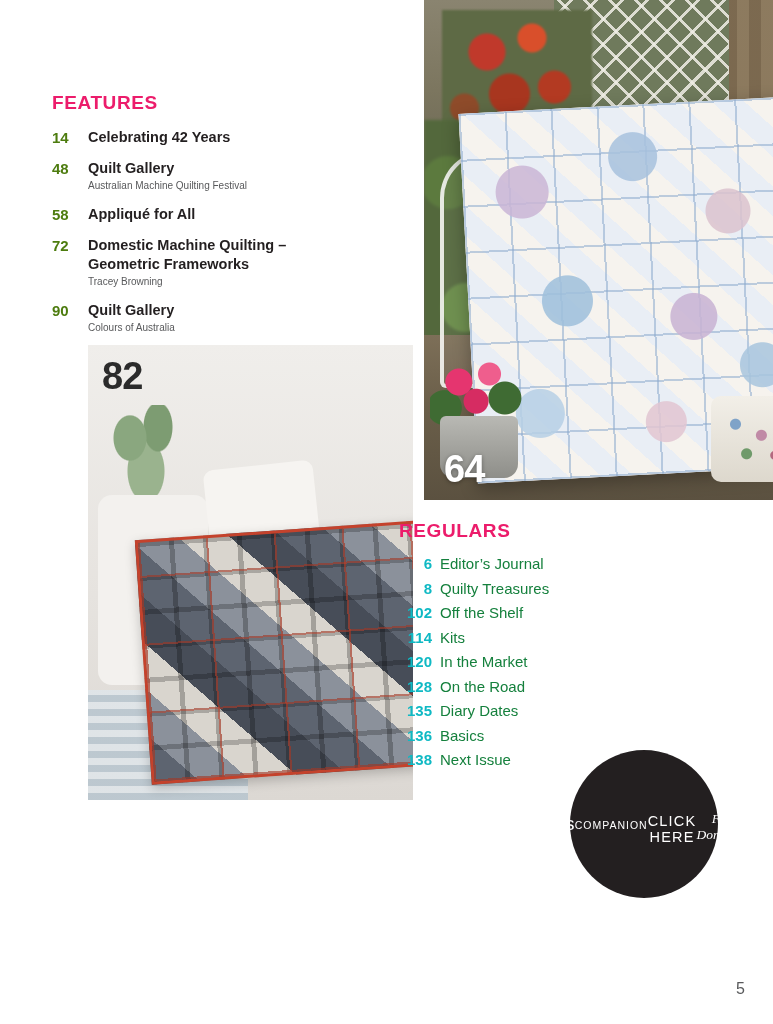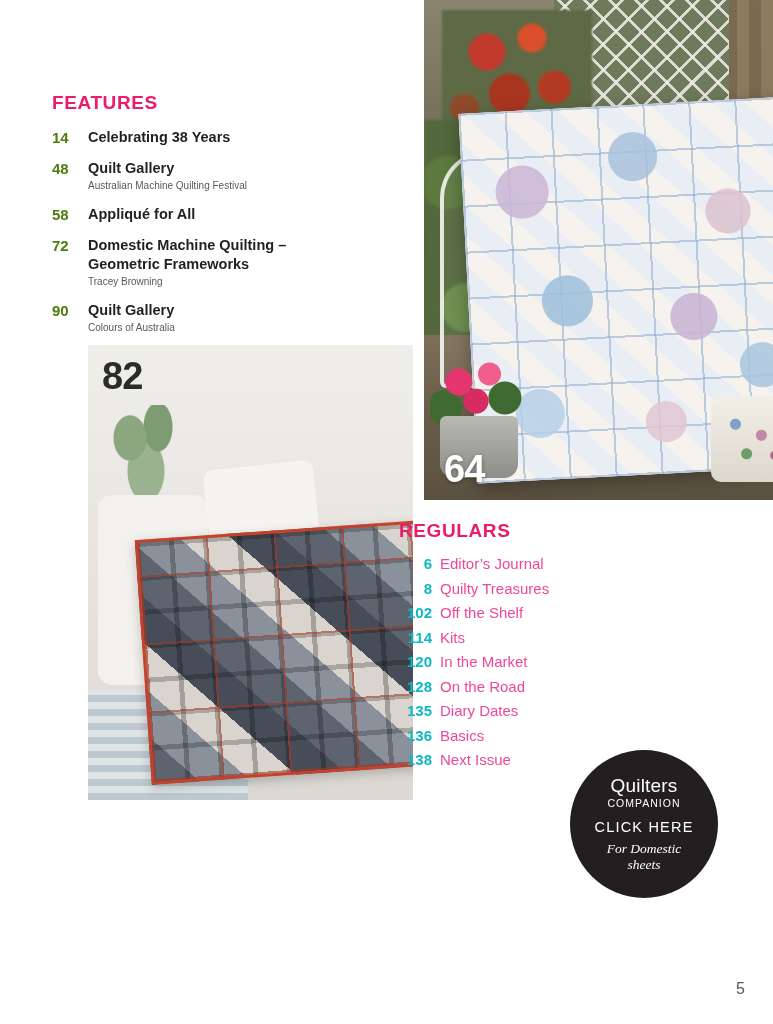--- a/index.html
+++ b/index.html
@@ -79,21 +79,21 @@
     flex: 0 0 41px;
     font-size: 15px;
     font-weight: bold;
     color: #0fb9c4;
     text-align: right;
     padding-right: 8px;
     box-sizing: border-box;
   }
   .reg-title {
     font-size: 15px;
-    color: #ec4899;
+    color: #15803d;
   }
 
   
   .photo {
     position: absolute;
     overflow: hidden;
     margin-left: 36px;
   }
   .photo-top {
     left: 388px;
@@ -275,21 +275,20 @@
     position: absolute;
     left: 570px;
     top: 750px;
     width: 148px;
     height: 148px;
     border-radius: 50%;
     background: #231f20;
     color: #ffffff;
     text-align: center;
     display: flex;
-    flex-direction: column;
     align-items: center;
     justify-content: center;
     cursor: pointer;
   }
   .badge-brand {
     font-size: 19px;
     line-height: 20px;
     font-weight: normal;
     letter-spacing: .2px;
   }
@@ -347,21 +346,21 @@
   <div class="plaid-quilt"></div>
   <div class="page-number-overlay pn-82">82</div>
 </div>
 
 <div class="features-block">
   <h2 class="section-heading">FEATURES</h2>
 
   <div class="feat-row">
     <div class="feat-num">14</div>
     <div class="feat-text">
-      <div class="feat-title">Celebrating 38 Years</div>
+      <div class="feat-title">Celebrating 42 Years</div>
     </div>
   </div>
 
   <div class="feat-row">
     <div class="feat-num">48</div>
     <div class="feat-text">
       <div class="feat-title">Quilt Gallery</div>
       <div class="feat-sub">Australian Machine Quilting Festival</div>
     </div>
   </div>

